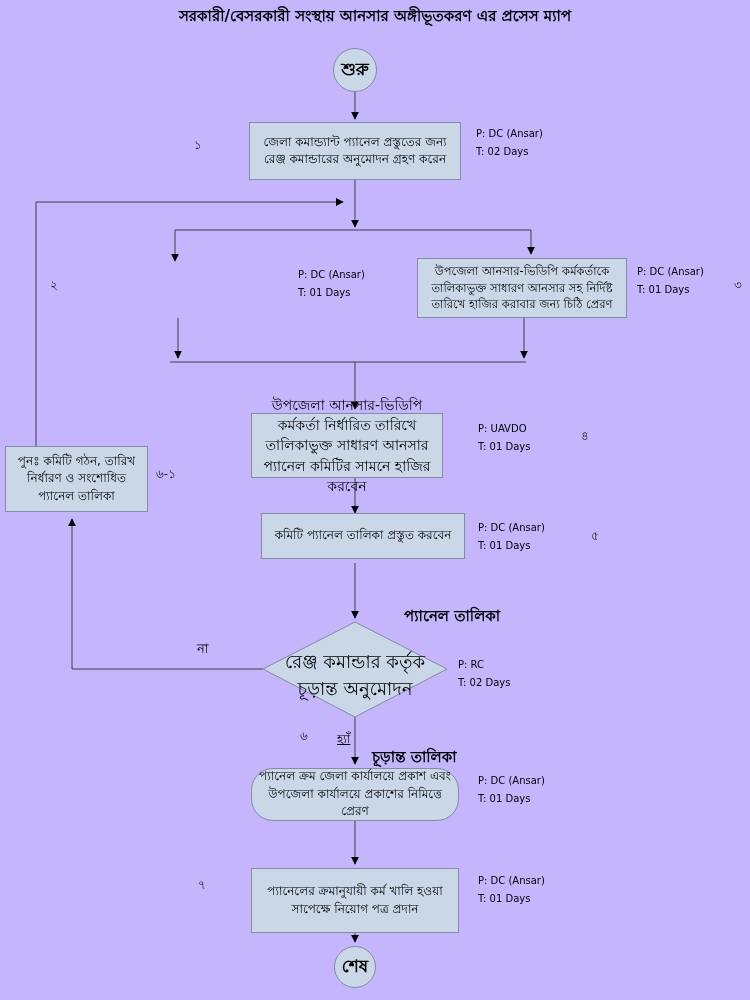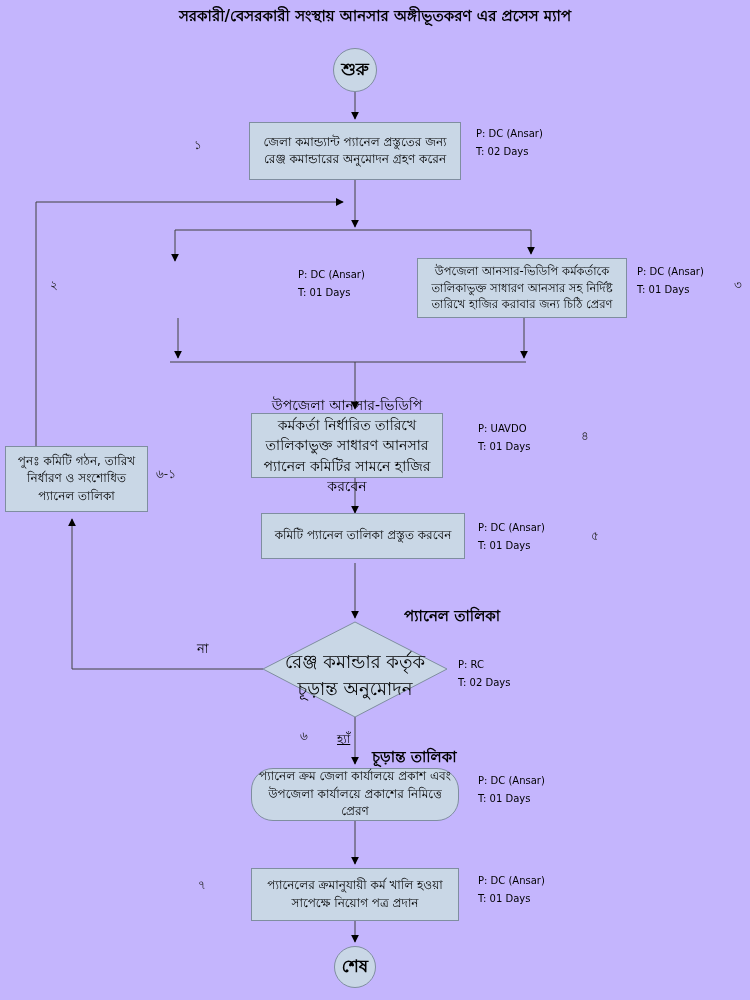--- a/index.html
+++ b/index.html
@@ -118,21 +118,21 @@
   <div class="num" style="left:300px;top:727px;">৬</div>
   <div class="branch-label" style="left:337px;top:730px;text-decoration:underline;">হ্যাঁ</div>
   <div class="big-label" style="left:372px;top:745px;">চূড়ান্ত তালিকা</div>
 
   <div class="node" style="left:251px;top:768px;width:208px;height:53px;border-radius:22px;">প্যানেল ক্রম জেলা কার্যালয়ে প্রকাশ এবং উপজেলা কার্যালয়ে প্রকাশের নিমিত্তে প্রেরণ</div>
   <div class="pt-label" style="left:478px;top:772px;">
     <div>P: DC (Ansar)</div>
     <div>T: 01 Days</div>
   </div>
 
-  <div class="node" style="left:251px;top:868px;width:208px;height:53px;">প্যানেলের ক্রমানুযায়ী কর্ম খালি হওয়া সাপেক্ষে নিয়োগ পত্র প্রদান</div>
+  <div class="node" style="left:251px;top:868px;width:208px;height:65px;">প্যানেলের ক্রমানুযায়ী কর্ম খালি হওয়া সাপেক্ষে নিয়োগ পত্র প্রদান</div>
   <div class="pt-label" style="left:478px;top:872px;">
     <div>P: DC (Ansar)</div>
     <div>T: 01 Days</div>
   </div>
   <div class="num" style="left:198px;top:876px;">৭</div>
 
   <div class="terminal" style="left:334px;top:946px;width:42px;height:42px;">শেষ</div>
 
 </div>
 

